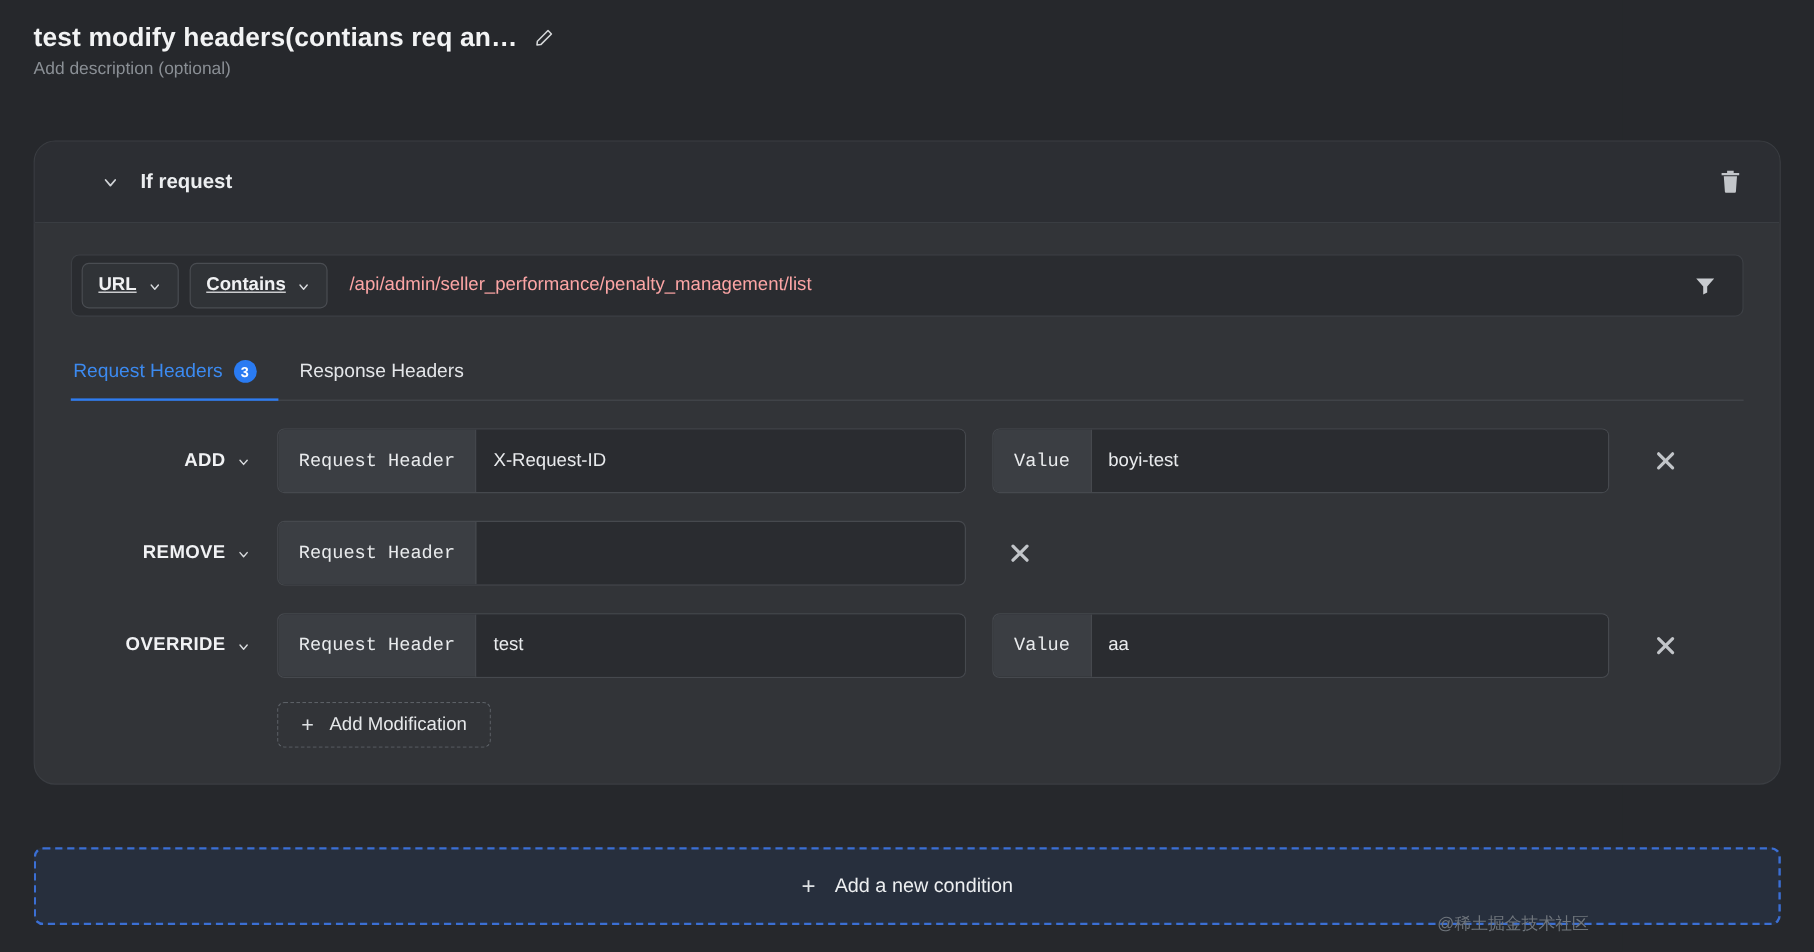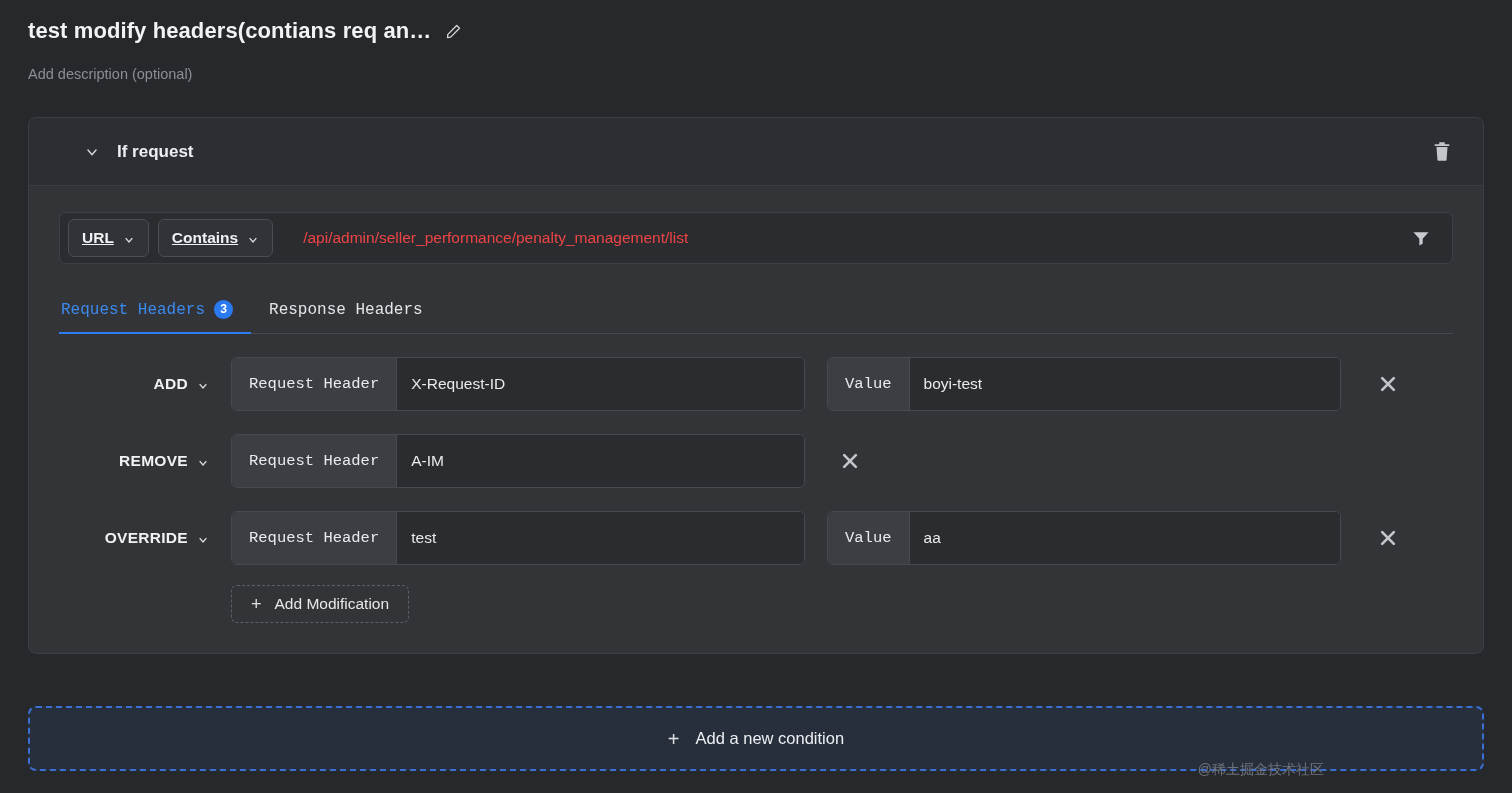--- a/index.html
+++ b/index.html
@@ -40,34 +40,34 @@
   .pencil-icon {
     display: inline-flex;
     align-items: center;
     justify-content: center;
     width: 20px; height: 20px;
     color: #d6d8da;
     cursor: pointer;
   }
 
   .subtitle {
-    margin-top: 18px;
+    margin-top: 2px;
     font-size: 14.5px;
     color: #8a8f95;
     line-height: 20px;
   }
 
   
   .card {
     position: absolute;
     left: 28px;
     top: 117px;
     width: 1456px;
     border: 1px solid #3a3d42;
-    border-radius: 8px;
+    border-radius: 18px;
     background: #323438;
     overflow: hidden;
   }
 
   .card-header {
     height: 68px;
     background: #2c2e33;
     border-bottom: 1px solid #3a3d42;
     display: flex;
     align-items: center;
@@ -136,23 +136,23 @@
   .select-pill + .select-pill { margin-left: 9px; }
 
   .caret {
     display: inline-block;
     width: 12px; height: 12px;
     color: #d8dadd;
   }
 
   .cond-url {
     flex: 1;
-    margin-left: 30px;
+    margin-left: 18px;
     font-size: 15.5px;
-    color: #ef4444;
+    color: #fca5a5;
     background: transparent;
     border: none;
     outline: none;
     font-family: "Liberation Sans", sans-serif;
     height: 38px;
   }
 
   .filter-icon {
     width: 38px; height: 38px;
     display: flex; align-items: center; justify-content: center;
@@ -175,21 +175,21 @@
     display: flex;
     align-items: center;
     gap: 9px;
     padding: 0 18px 14px 18px;
     font-size: 16px;
     color: #e3e5e8;
     cursor: pointer;
     position: relative;
     background: transparent;
     border: none;
-    font-family: Liberation Mono, monospace;
+    font-family: Liberation Sans, sans-serif;
   }
   .tab:first-child { padding-left: 2px; }
 
   .tab.active { color: #3c8af0; }
 
   .tab.active::after {
     content: "";
     position: absolute;
     left: 0; right: 0; bottom: -1px;
     height: 2.5px;
@@ -440,21 +440,20 @@
           <div class="mod-action">
             <span>REMOVE</span>
             <span class="caret">
               <svg width="12" height="12" viewBox="0 0 24 24" fill="none" stroke="currentColor" stroke-width="2.4" stroke-linecap="round" stroke-linejoin="round">
                 <polyline points="6 9 12 16 18 9"></polyline>
               </svg>
             </span>
           </div>
           <div class="field-group group-header">
             <span class="field-prefix">Request Header</span>
-            <input class="field-input" type="text" value="A-IM" style="">
           </div>
           <span class="x-icon remove-row-x">
             <svg width="20" height="20" viewBox="0 0 24 24" fill="none" stroke="currentColor" stroke-width="3.2" stroke-linecap="round">
               <line x1="5" y1="5" x2="19" y2="19"></line>
                 <line x1="19" y1="5" x2="5" y2="19"></line>
             </svg>
           </span>
         </div>
 
         <div class="mod-row">

